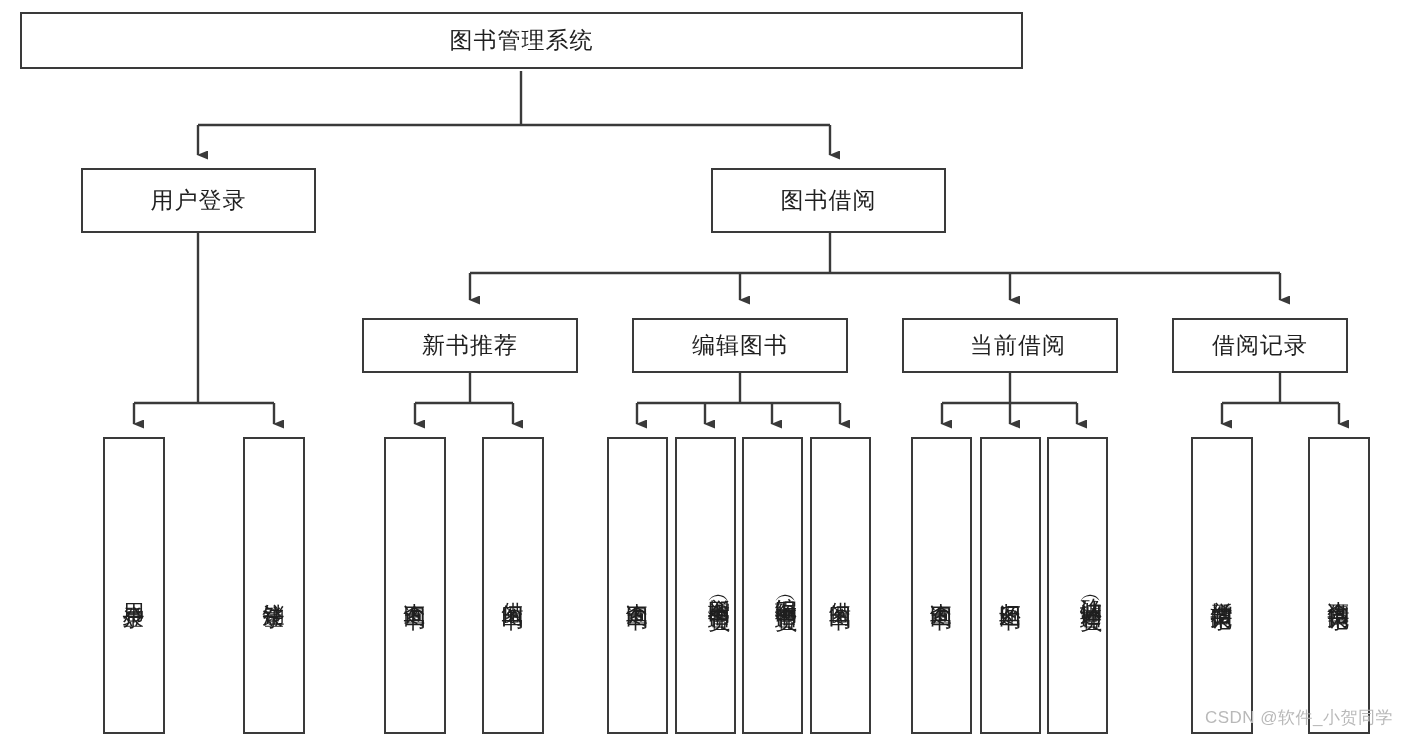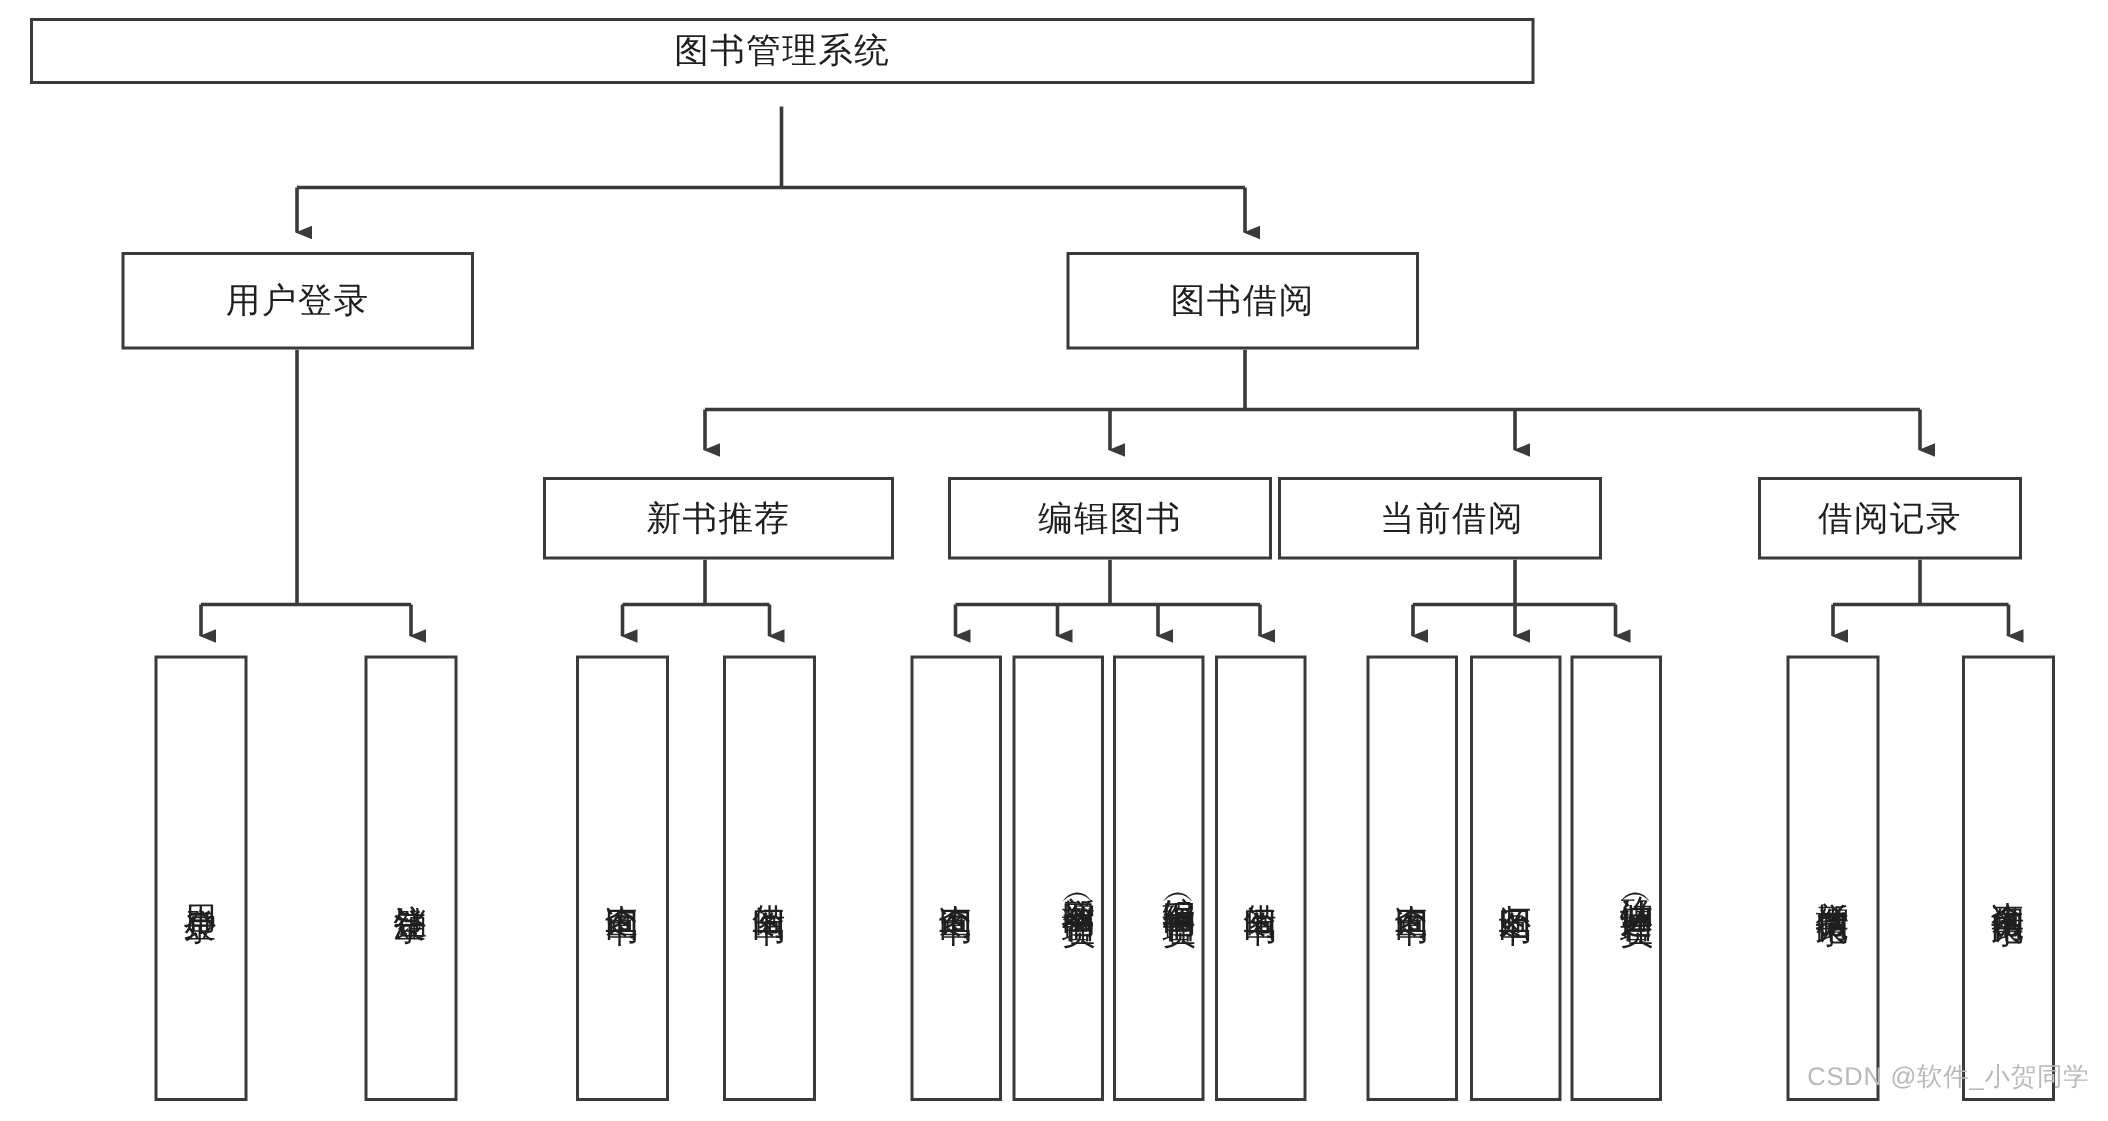--- a/index.html
+++ b/index.html
@@ -121,38 +121,38 @@
       <path d="M1010,403 L1010,424" marker-end="url(#arrowhead)"></path>
       <path d="M1077,403 L1077,424" marker-end="url(#arrowhead)"></path>
 
       <path d="M1280,373 L1280,403"></path>
       <path d="M1222,403 L1339,403"></path>
       <path d="M1222,403 L1222,424" marker-end="url(#arrowhead)"></path>
       <path d="M1339,403 L1339,424" marker-end="url(#arrowhead)"></path>
     </g>
   </svg>
 
-  <div class="node node-h node-root" style="left:20px; top:12px; width:1003px; height:44px;">
+  <div class="node node-h node-root" style="left:20px; top:12px; width:1003px; height:57px;">
     <span>图书管理系统</span>
   </div>
 
   <div class="node node-h" style="left:81px; top:168px; width:235px; height:65px;">
     <span>用户登录</span>
   </div>
   <div class="node node-h" style="left:711px; top:168px; width:235px; height:65px;">
     <span>图书借阅</span>
   </div>
 
-  <div class="node node-h" style="left:362px; top:318px; width:234px; height:55px;">
+  <div class="node node-h" style="left:362px; top:318px; width:216px; height:55px;">
     <span>新书推荐</span>
   </div>
   <div class="node node-h" style="left:632px; top:318px; width:216px; height:55px;">
     <span>编辑图书</span>
   </div>
-  <div class="node node-h" style="left:852px; top:318px; width:216px; height:55px;padding-left:16px;">
+  <div class="node node-h" style="left:902px; top:318px; width:216px; height:55px;padding-left:16px;">
     <span>当前借阅</span>
   </div>
   <div class="node node-h" style="left:1172px; top:318px; width:176px; height:55px;">
     <span>借阅记录</span>
   </div>
 
   <div class="node node-v center-v" style="left:103px; top:437px; width:62px; height:297px;">
     <span>用户登录</span>
   </div>
   <div class="node node-v center-v" style="left:243px; top:437px; width:62px; height:297px;">

